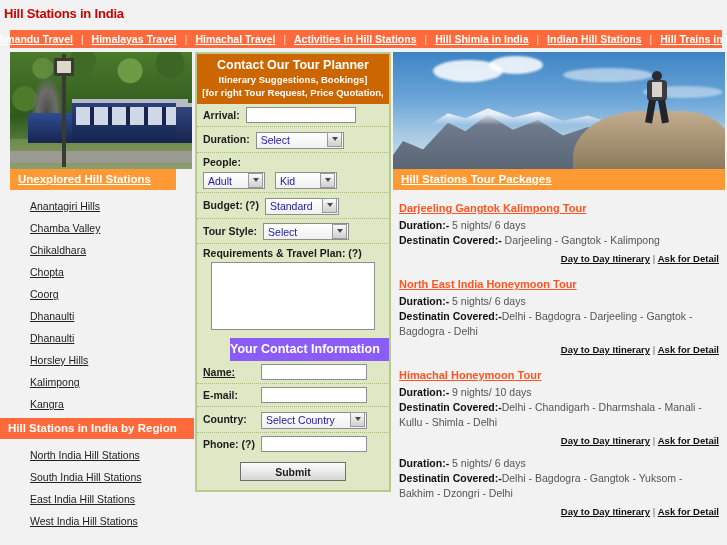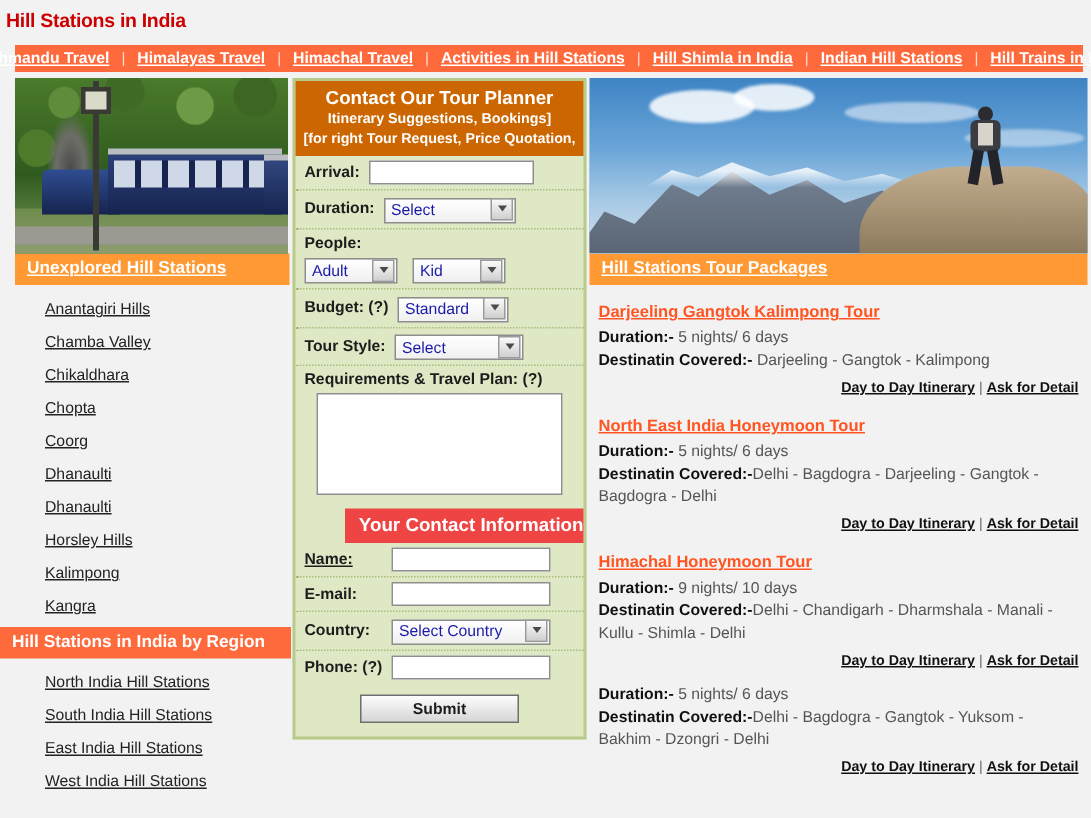--- a/index.html
+++ b/index.html
@@ -233,21 +233,21 @@
     content: ""; position: absolute; right: 6px; top: 7px; z-index: 2;
     border-left: 3px solid transparent; border-right: 3px solid transparent;
     border-top: 4px solid #4a4a4a; pointer-events: none;
   }
   .ta {
     width: 164px; height: 68px; margin: 3px 0 4px 8px;
     border: 1px solid #8e8e8e; background: #ffffff; resize: none;
     font-family: "Liberation Sans", sans-serif; font-size: 10px;
   }
   .form-head2 {
-    background: #ef4444; color: #fff; text-align: right;
+    background: #8b5cf6; color: #fff; text-align: left;
     font-size: 12.5px; font-weight: bold; padding: 4px 0 5px 0; margin-left: 33px;
   }
   .submit-row { padding: 7px 0 9px 0; text-align: center; }
   .submit-btn {
     width: 106px; height: 19px;
     border: 1px solid #6f6f6f;
     background: linear-gradient(#fdfdfd, #d6d6d6);
     font-size: 10.5px; font-weight: bold; color: #1c1c1c;
     font-family: "Liberation Sans", sans-serif;
   }
@@ -302,21 +302,21 @@
         <div class="pl-smoke"></div>
         <div class="pl-engine"></div>
         <div class="pl-coach">
           <div class="pl-windows"></div>
         </div>
         <div class="pl-coach2"></div>
         <div class="pl-pole"></div>
         <div class="pl-sign"></div>
       </div>
 
-      <div class="bar" style="margin-left:10px;width:183px;">Unexplored Hill Stations</div>
+      <div class="bar" style="margin-left:10px;width:166px;">Unexplored Hill Stations</div>
 
       <ul class="sb-list">
         <li><a href="#">Anantagiri Hills</a></li>
         <li><a href="#">Chamba Valley</a></li>
         <li><a href="#">Chikaldhara</a></li>
         <li><a href="#">Chopta</a></li>
         <li><a href="#">Coorg</a></li>
         <li><a href="#">Dhanaulti</a></li>
         <li><a href="#">Dhanaulti</a></li>
         <li><a href="#">Horsley Hills</a></li>

